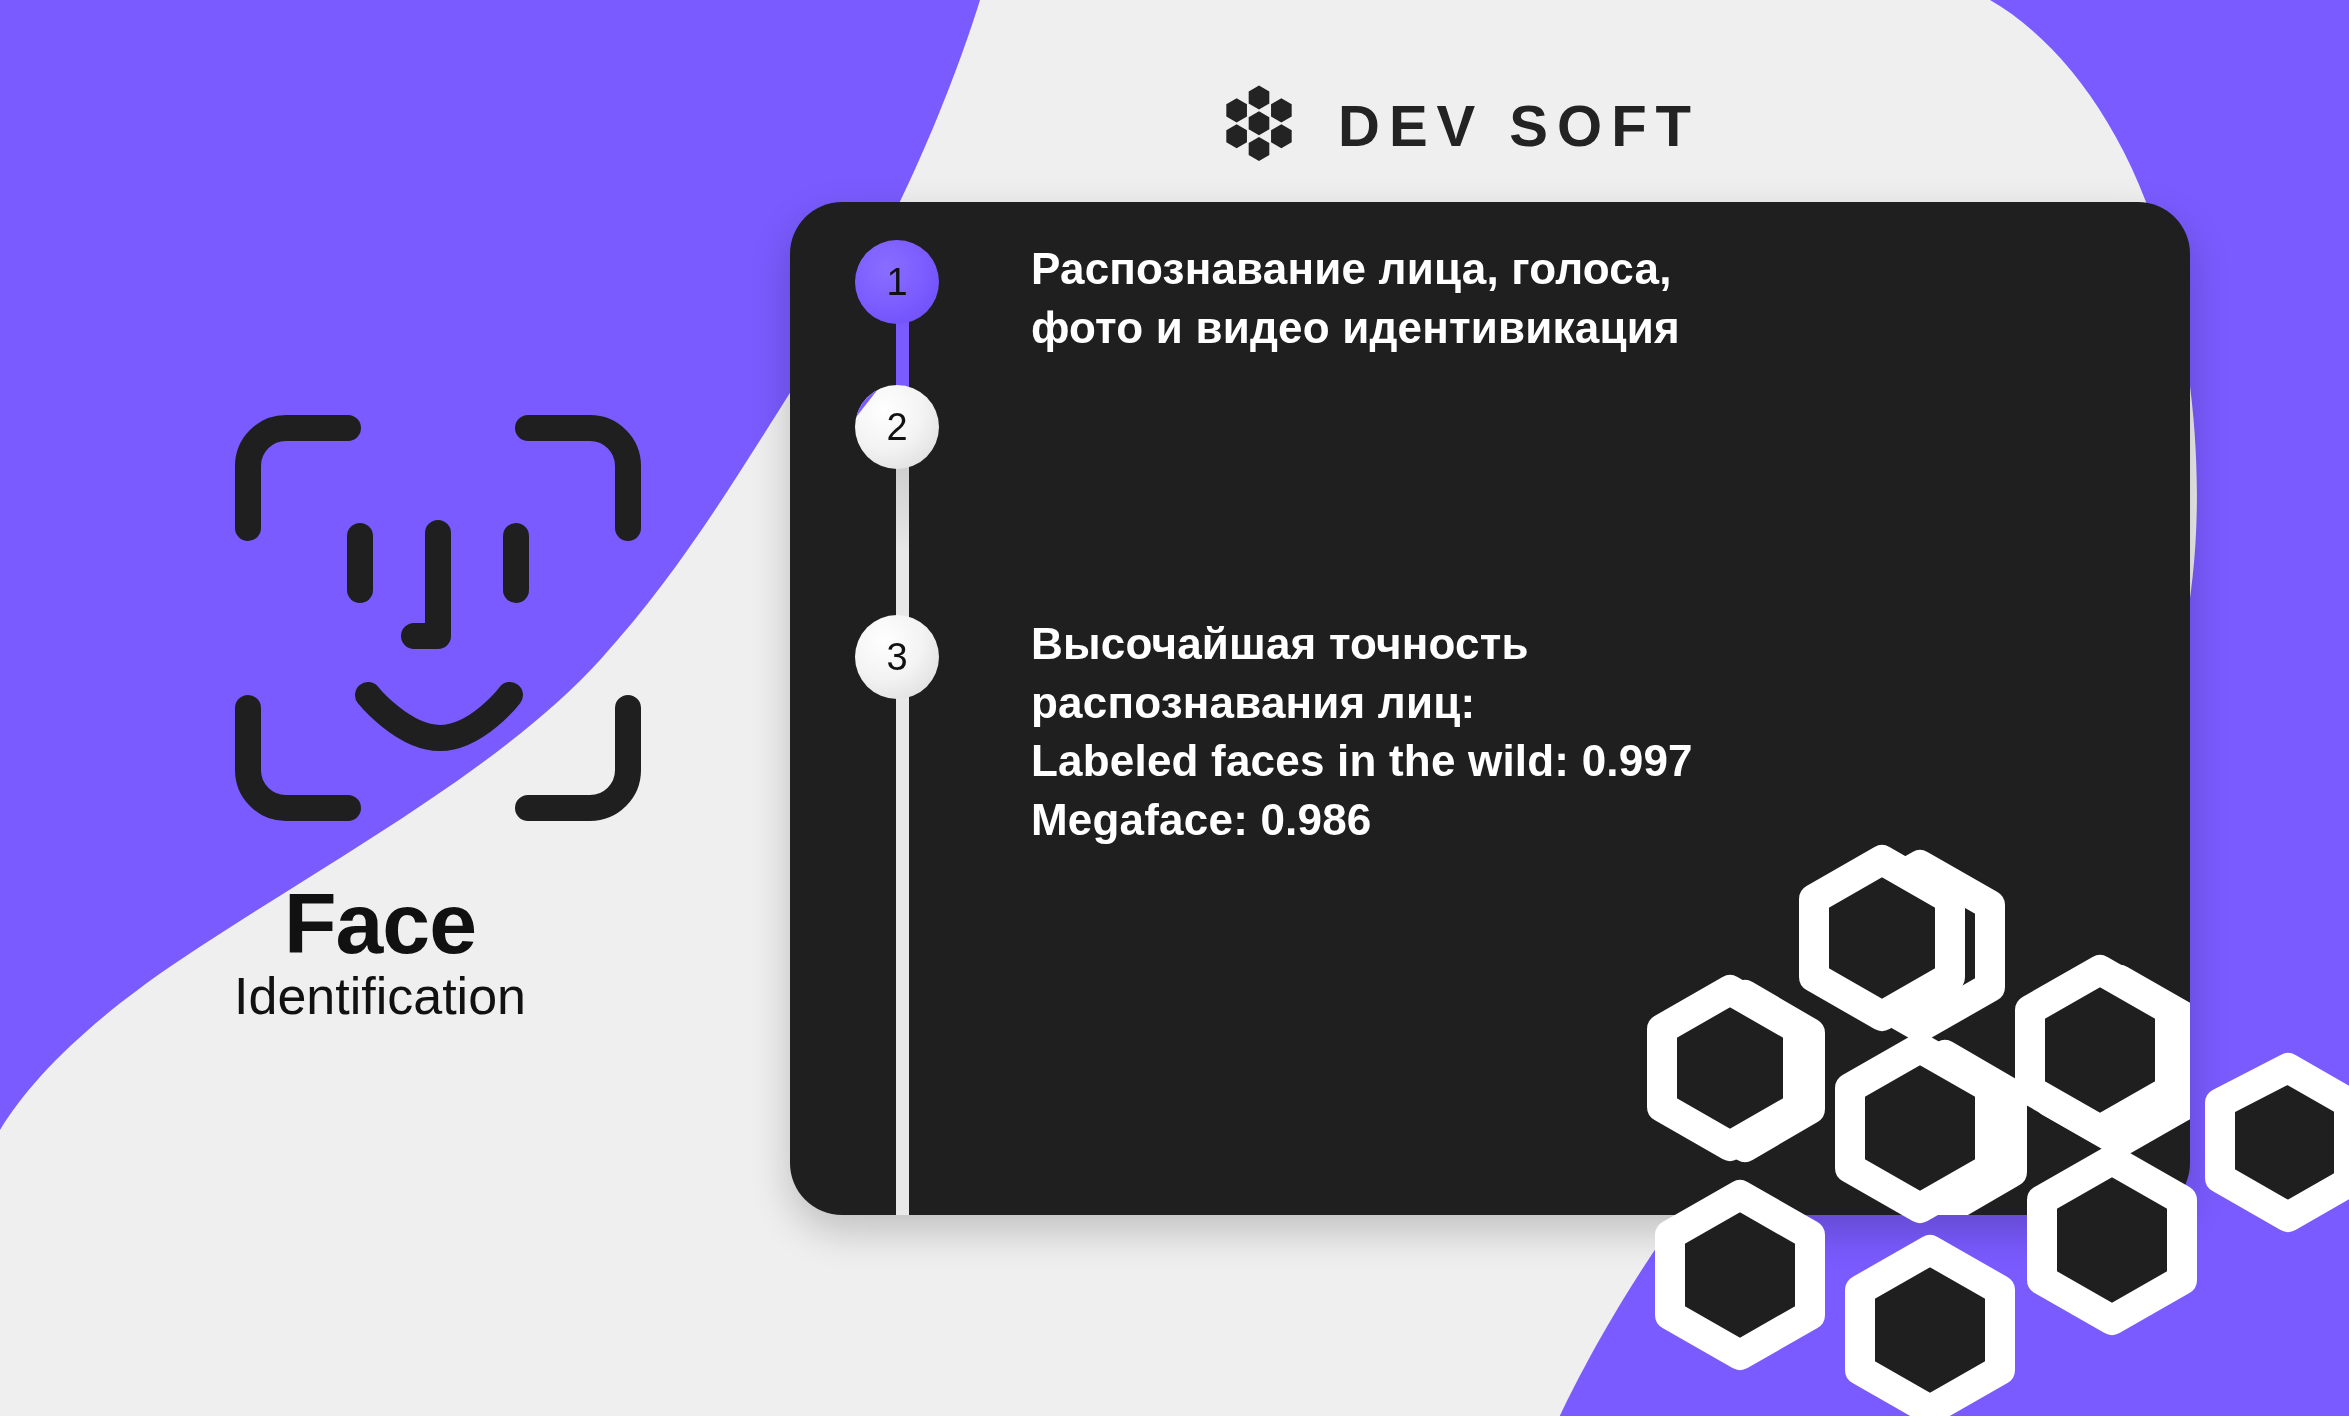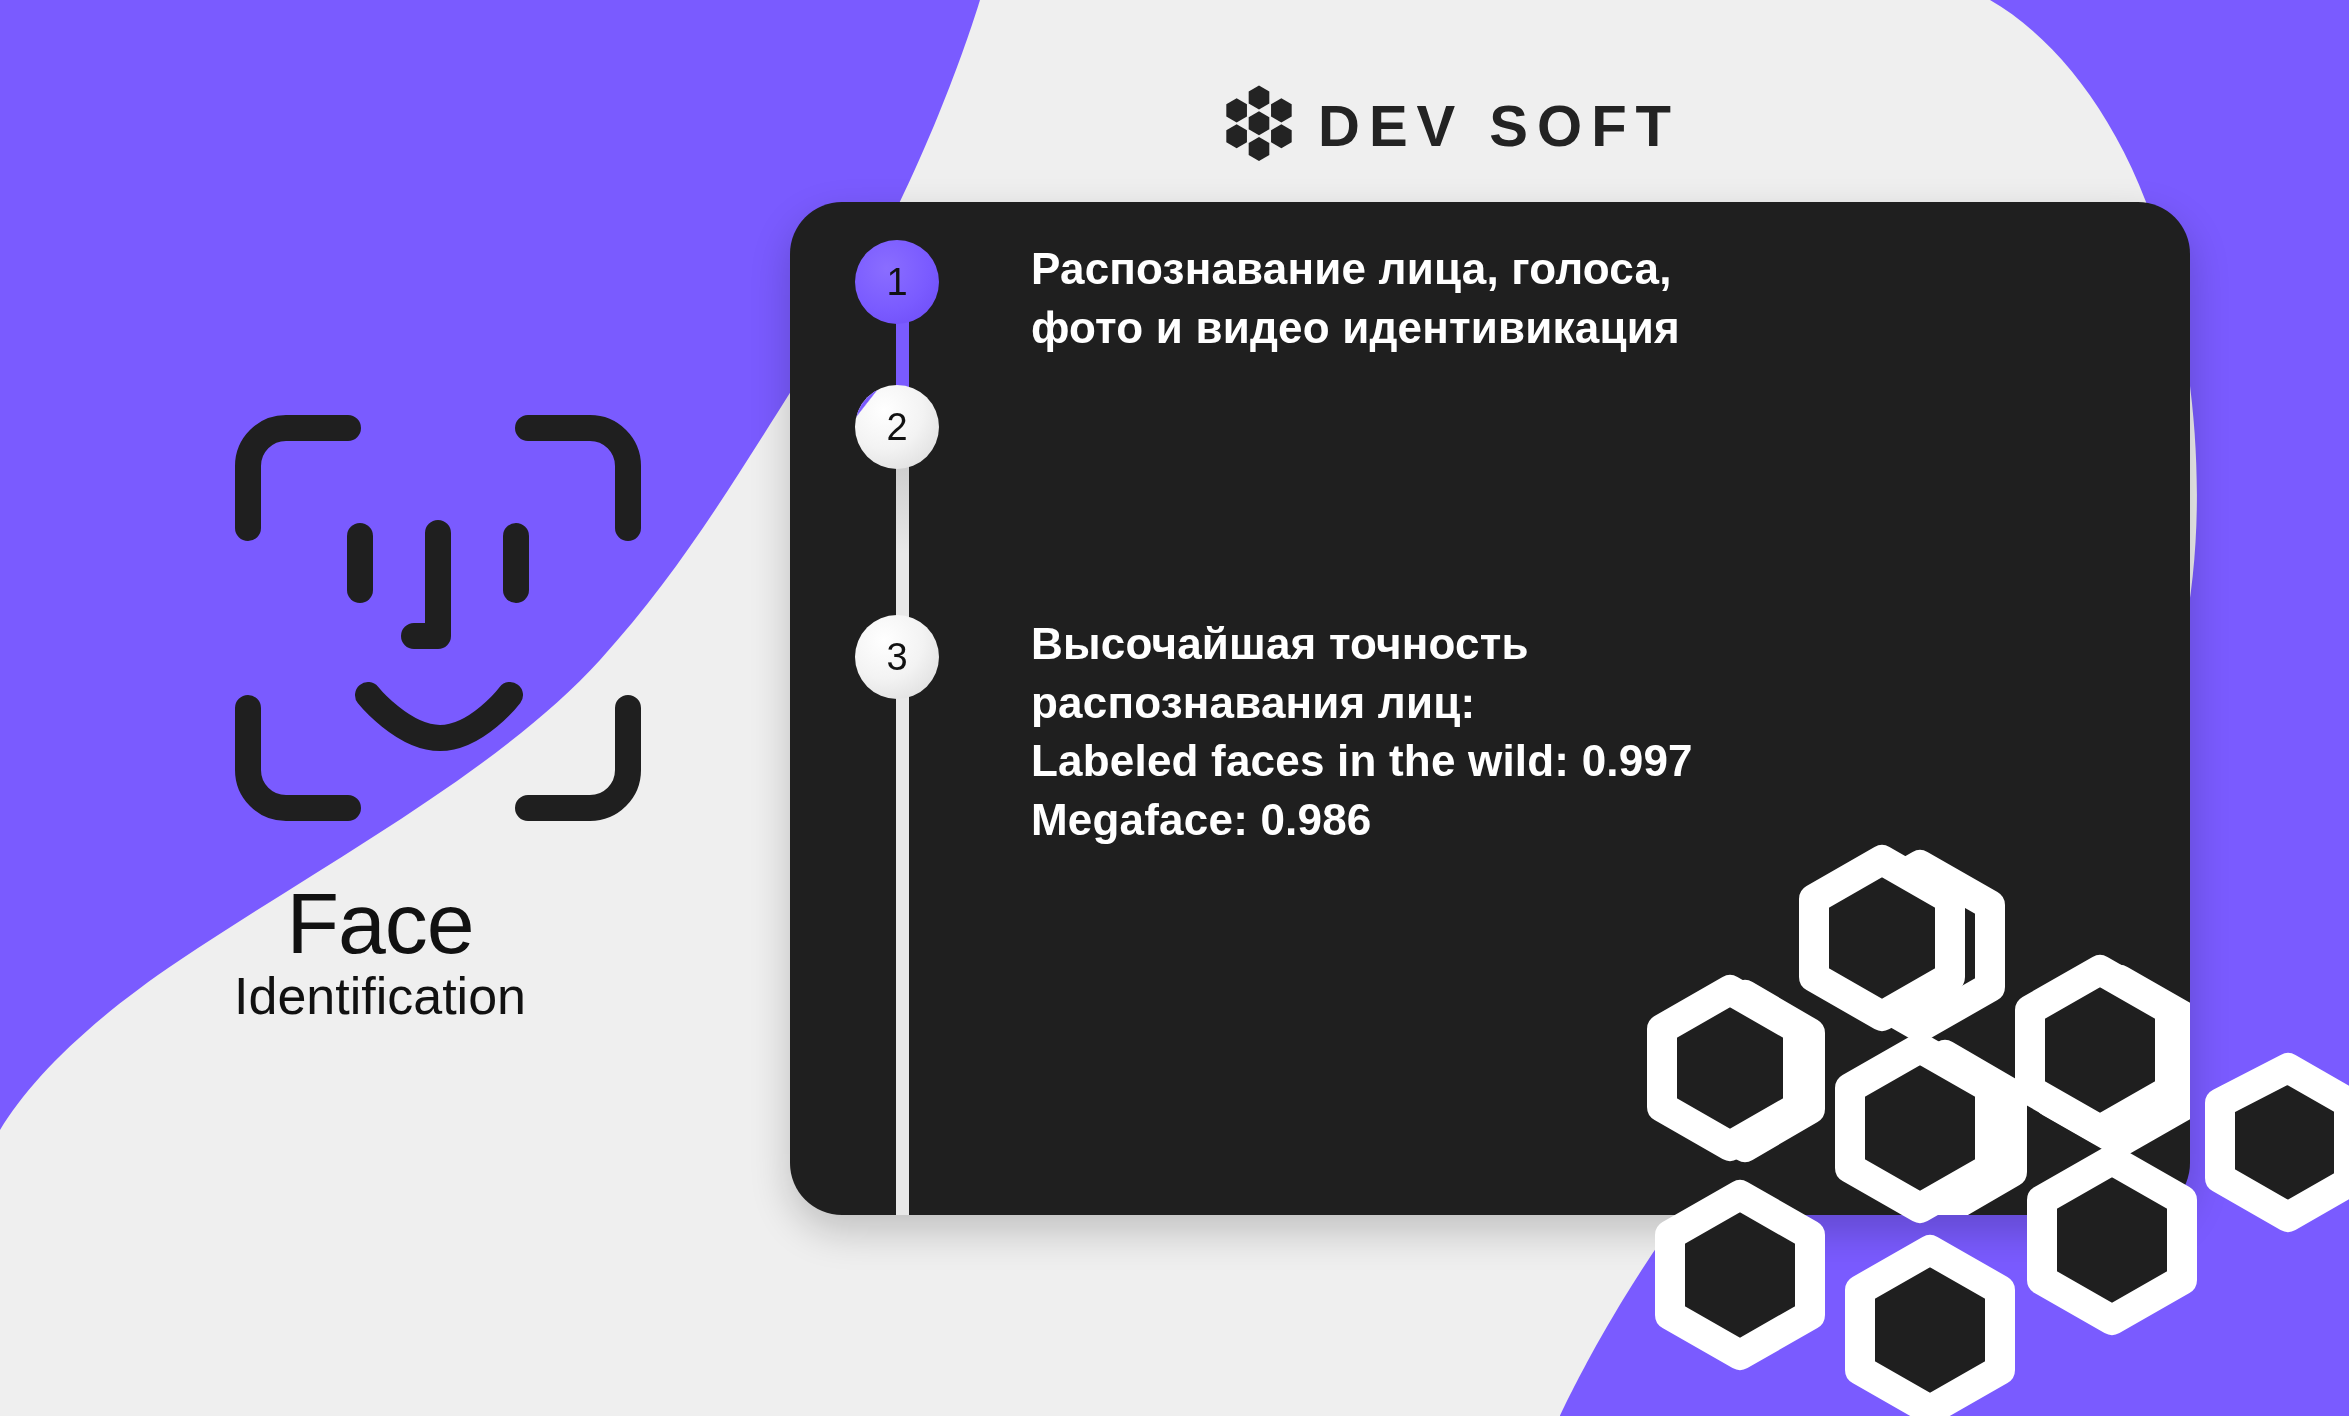--- a/index.html
+++ b/index.html
@@ -19,31 +19,31 @@
   .left-panel{
     position:absolute; left:0; top:0; width:760px; height:1416px;
   }
   .faceid-icon{
     position:absolute; left:228px; top:408px; width:420px; height:420px;
   }
   .left-caption{
     position:absolute; left:0; top:880px; width:760px; text-align:center;
   }
   .caption-title{
-    font-size:86px; font-weight:400; color:#111; letter-spacing:-1px; line-height:1.0;
+    font-size:86px; font-weight:700; color:#111; letter-spacing:-1px; line-height:1.0;
   }
   .caption-sub{
     font-size:52px; font-weight:400; color:#111; letter-spacing:0px;
     margin-top:4px; line-height:1.0;
   }
 
   
   .logo{
     position:absolute; left:1216px; top:82px;
-    display:flex; align-items:center; gap:16px;
+    display:flex; align-items:center; gap:36px;
   }
   .logo-mark{ width:86px; height:86px; flex:none; }
   .logo-text{
     font-size:58px; font-weight:700; color:#232323;
     letter-spacing:9px; white-space:nowrap;
   }
 
   
   .card{
     position:absolute; left:790px; top:202px;

